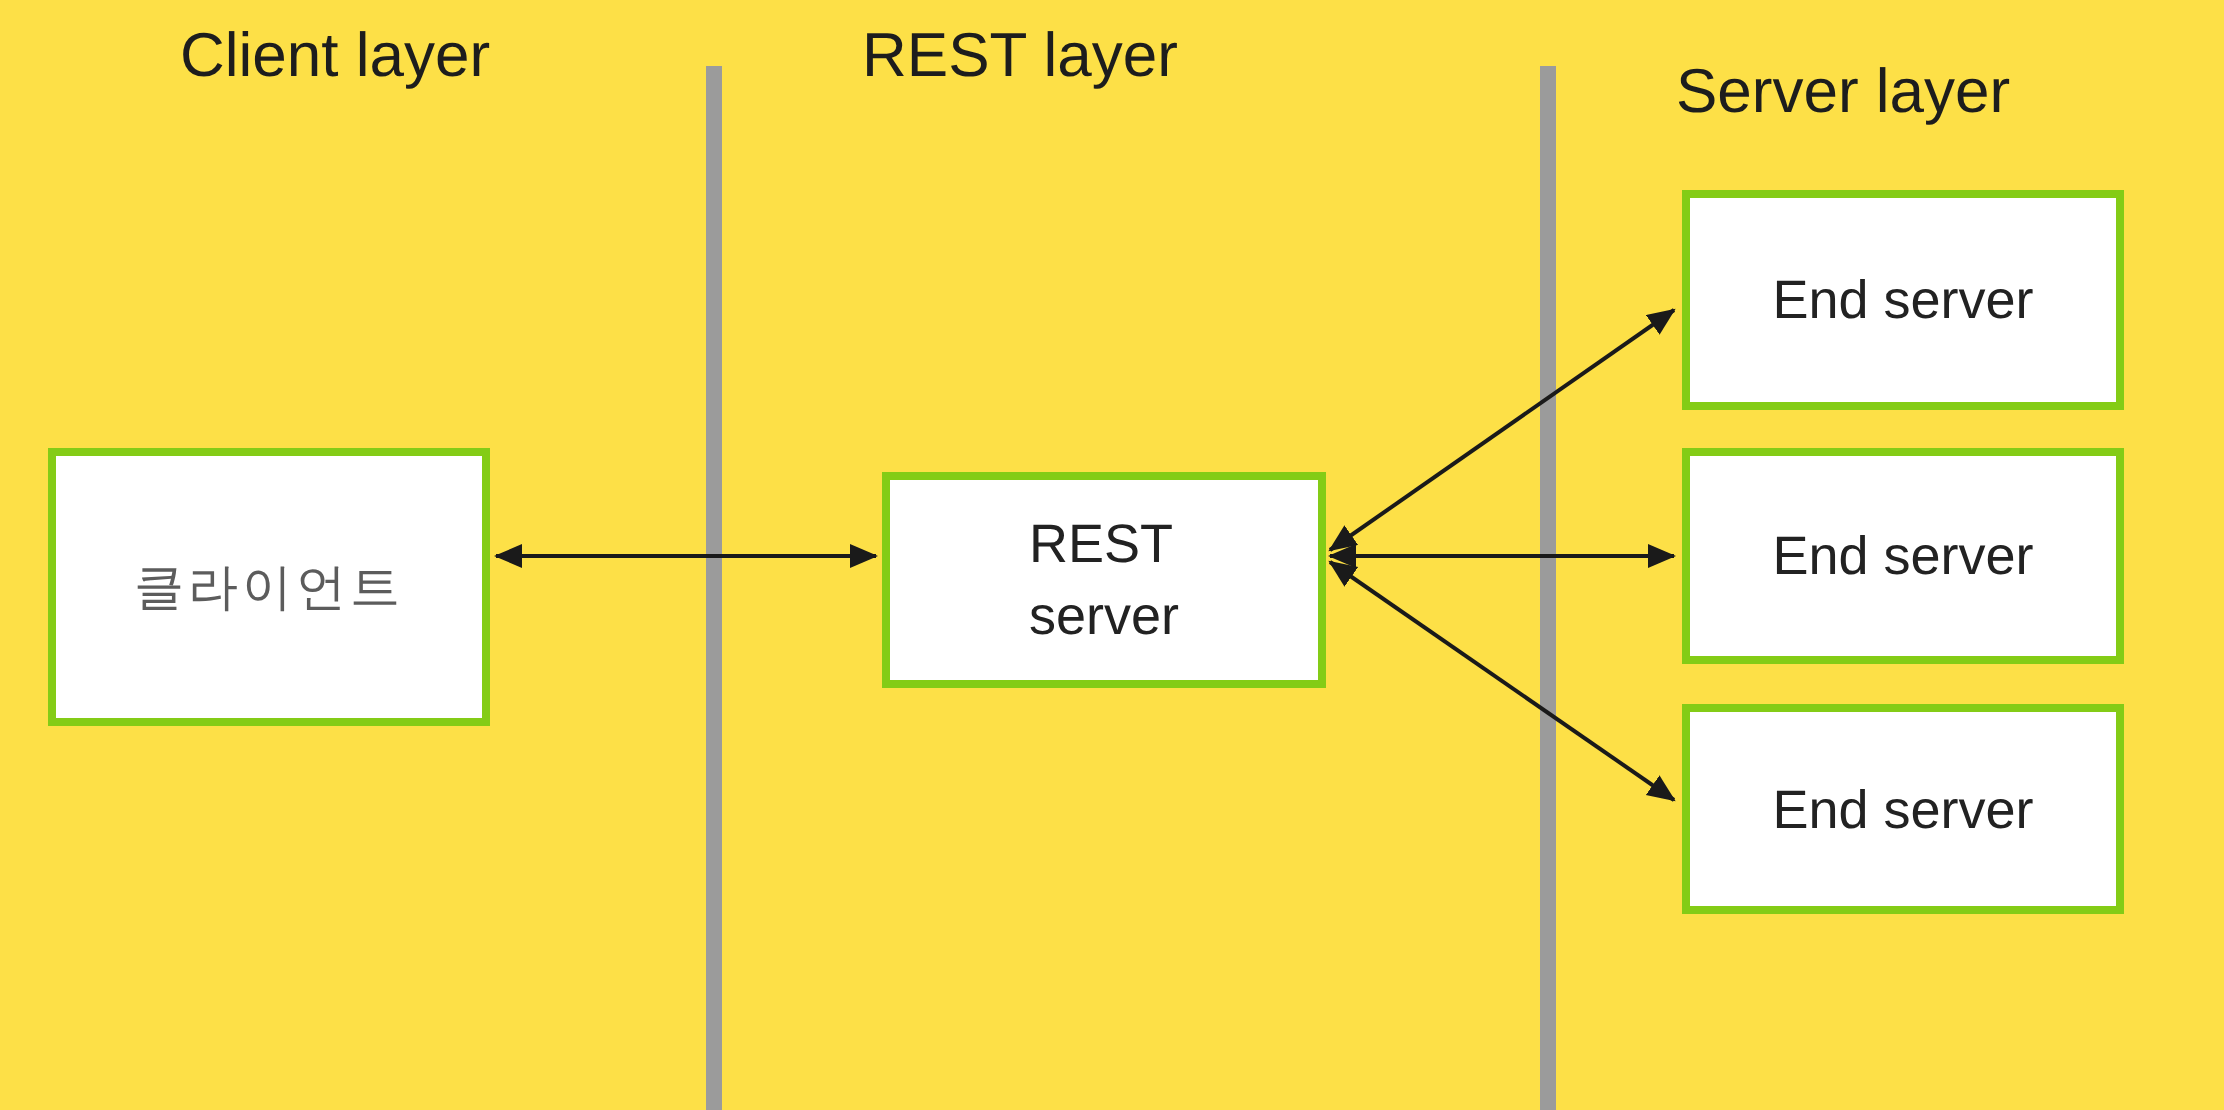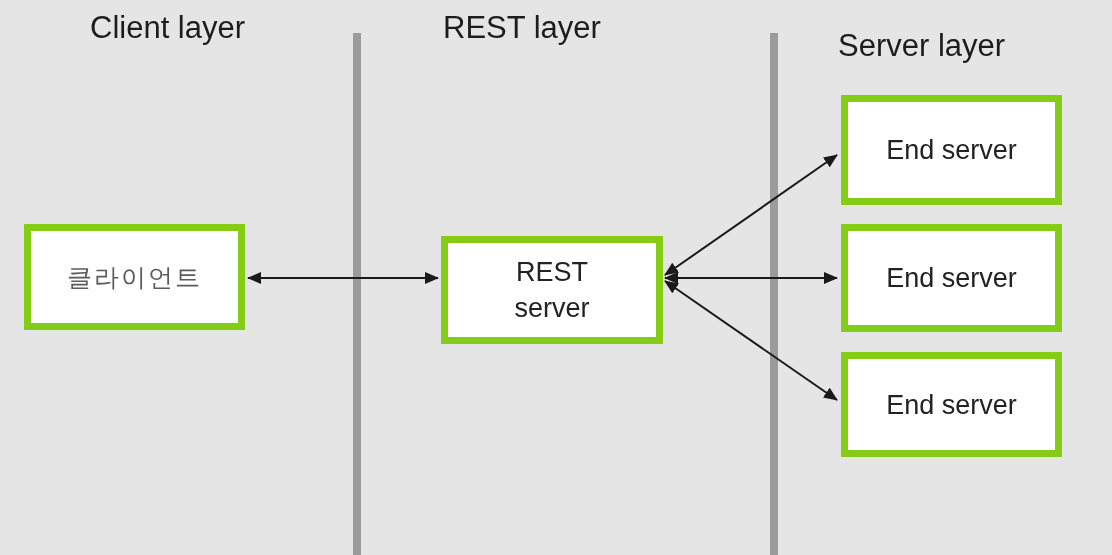--- a/index.html
+++ b/index.html
@@ -4,66 +4,66 @@
 <style>
   html, body {
     margin: 0;
     padding: 0;
     background: #ffffff;
   }
   .canvas {
     position: relative;
     width: 1112px;
     height: 555px;
-    background: #e5e5e5;
+    background: #fde047;
     overflow: hidden;
     font-family: "Liberation Sans", sans-serif;
   }
   .layer-title {
     position: absolute;
     font-size: 31px;
     line-height: 34px;
     color: #1d1d1d;
     white-space: nowrap;
   }
   .divider {
     position: absolute;
     top: 33px;
     width: 8px;
     height: 522px;
     background: #9b9b9b;
   }
   .node-box {
     position: absolute;
     box-sizing: border-box;
-    border: 7px solid #84cc16;
+    border: 4px solid #84cc16;
     background: #ffffff;
     display: flex;
     align-items: center;
     justify-content: center;
-    text-align: center;
+    text-align: left;
   }
   .node-label {
     font-size: 27px;
     line-height: 36px;
     color: #222222;
     white-space: pre-line;
   }
-  .client-box { left: 24px; top: 224px; width: 221px; height: 106px; }
+  .client-box { left: 24px; top: 224px; width: 221px; height: 139px; }
   .client-box .node-label {
     font-size: 25px;
     color: #5c5c5c;
     letter-spacing: 2px;
   }
   .rest-box   { left: 441px; top: 236px; width: 222px; height: 108px; }
   .end-box-1  { left: 841px; top: 95px;  width: 221px; height: 110px; }
   .end-box-2  { left: 841px; top: 224px; width: 221px; height: 108px; }
   .end-box-3  { left: 841px; top: 352px; width: 221px; height: 105px; }
   .title-client { left: 90px;  top: 11px; }
-  .title-rest   { left: 443px; top: 11px; }
+  .title-rest   { left: 431px; top: 11px; }
   .title-server { left: 838px; top: 29px; }
   .connector-layer {
     position: absolute;
     left: 0;
     top: 0;
     width: 1112px;
     height: 555px;
     pointer-events: none;
   }
 </style>

